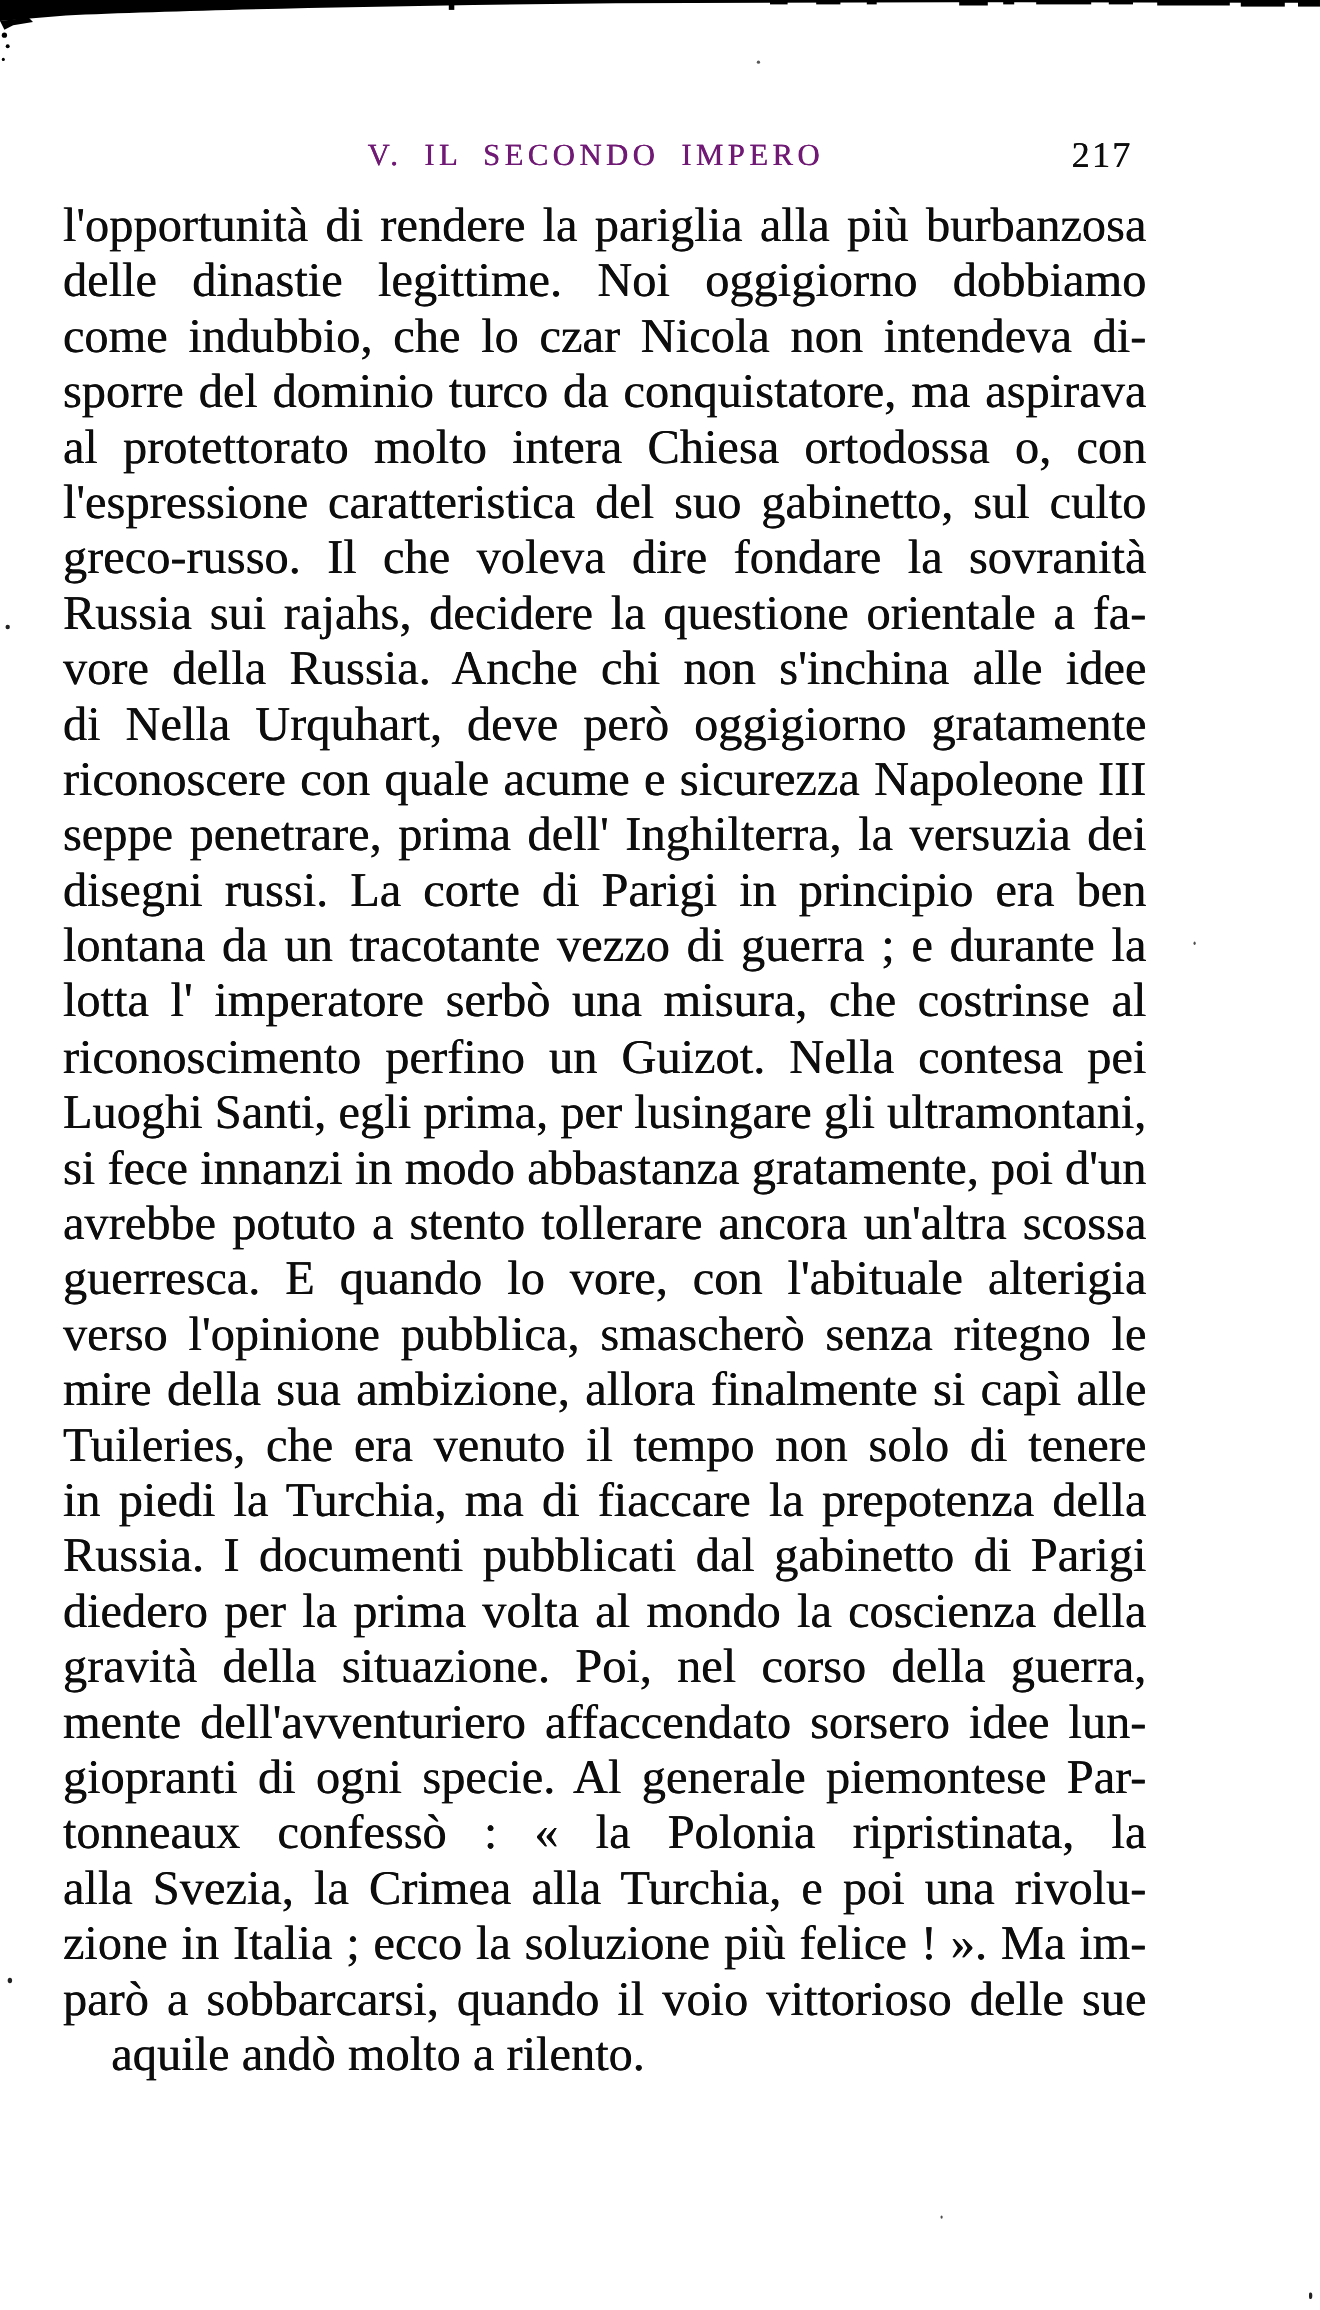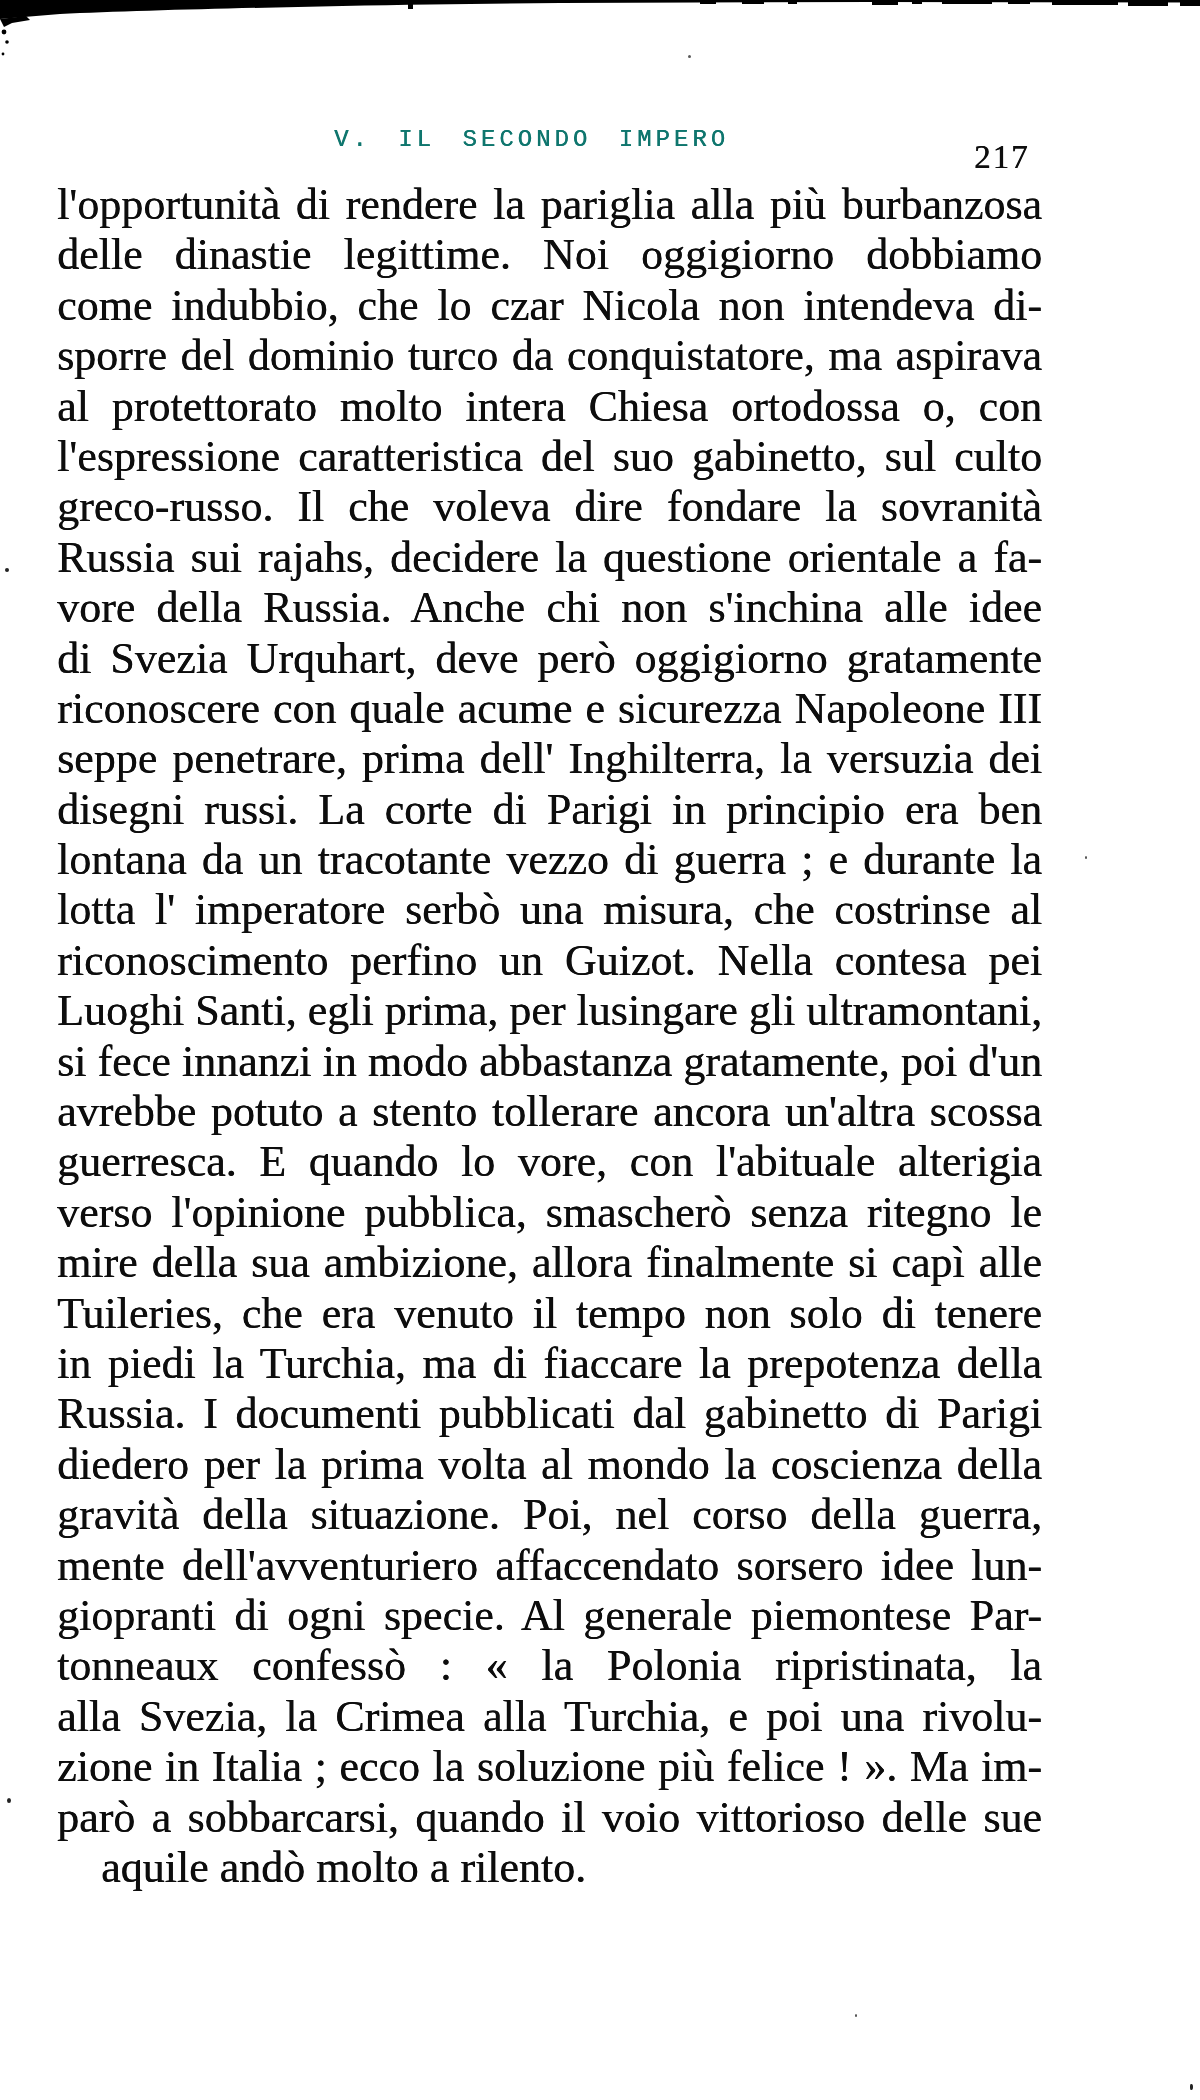--- a/index.html
+++ b/index.html
@@ -15,28 +15,27 @@
 
   
   .scan-top{position:absolute;top:0;left:0;width:1200px;height:60px;}
 
   
   .running-head{
     position:absolute;top:124px;left:0;width:1200px;height:40px;
   }
   .head-title{
     position:absolute;left:334px;top:2px;
-    font-size:24px;letter-spacing:4px;word-spacing:9px;
-    color:#0f766e;
+    font-size:28px;letter-spacing:4px;word-spacing:9px;
+    color:#701a75;
     text-shadow:0.4px 0 currentColor;
     white-space:nowrap;
-    font-family:Liberation Mono, monospace;
   }
   .head-page{
-    position:absolute;left:974px;top:15px;
+    position:absolute;left:974px;top:0;
     font-size:33px;letter-spacing:2px;
     color:#0e0e0e;
     text-shadow:0.4px 0 currentColor;
   }
 
   
   .body-text{
     position:absolute;left:57px;top:180px;width:985px;
     font-size:44px;
     color:#0d0d0d;
@@ -90,21 +89,21 @@
   <div class="body-text">
       <div class="line">l'opportunità di rendere la pariglia alla più burbanzosa</div>
       <div class="line">delle dinastie legittime. Noi oggigiorno dobbiamo tenere</div>
       <div class="line">come indubbio, che lo czar Nicola non intendeva di-</div>
       <div class="line">sporre del dominio turco da conquistatore, ma aspirava</div>
       <div class="line">al protettorato molto intera Chiesa ortodossa o, con</div>
       <div class="line">l'espressione caratteristica del suo gabinetto, sul culto</div>
       <div class="line">greco-russo. Il che voleva dire fondare la sovranità della</div>
       <div class="line">Russia sui rajahs, decidere la questione orientale a fa-</div>
       <div class="line">vore della Russia. Anche chi non s'inchina alle idee</div>
-      <div class="line">di Svezia Urquhart, deve però oggigiorno gratamente</div>
+      <div class="line">di Nella Urquhart, deve però oggigiorno gratamente</div>
       <div class="line">riconoscere con quale acume e sicurezza Napoleone III</div>
       <div class="line">seppe penetrare, prima dell' Inghilterra, la versuzia dei</div>
       <div class="line">disegni russi. La corte di Parigi in principio era ben</div>
       <div class="line">lontana da un tracotante vezzo di guerra ; e durante la</div>
       <div class="line">lotta l' imperatore serbò una misura, che costrinse al</div>
       <div class="line">riconoscimento perfino un Guizot. Nella contesa pei</div>
       <div class="line">Luoghi Santi, egli prima, per lusingare gli ultramontani,</div>
       <div class="line">si fece innanzi in modo abbastanza gratamente, poi d'un</div>
       <div class="line">avrebbe potuto a stento tollerare ancora un'altra scossa</div>
       <div class="line">guerresca. E quando lo vore, con l'abituale alterigia</div>

